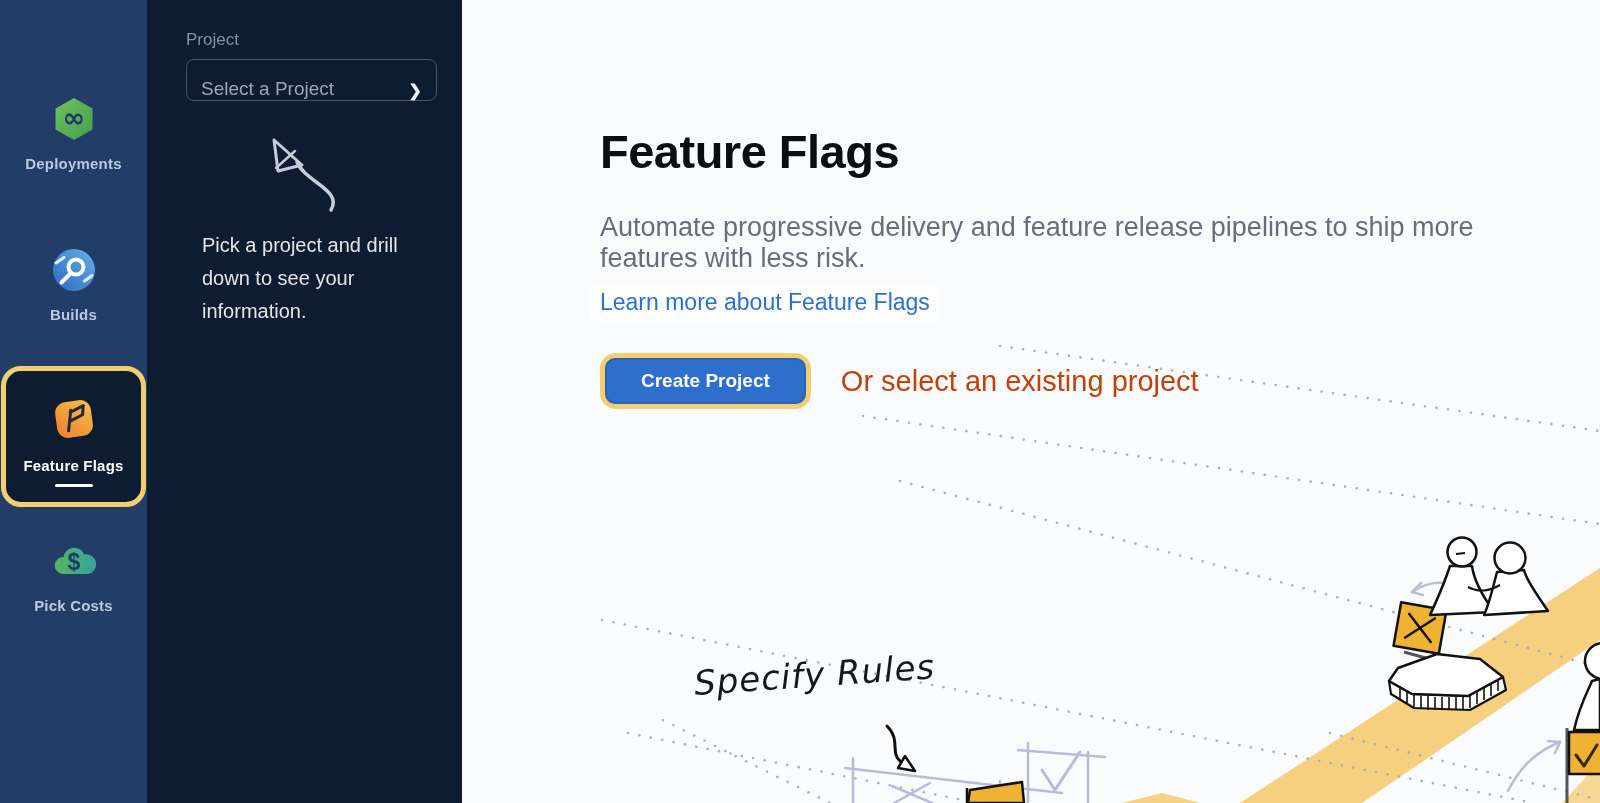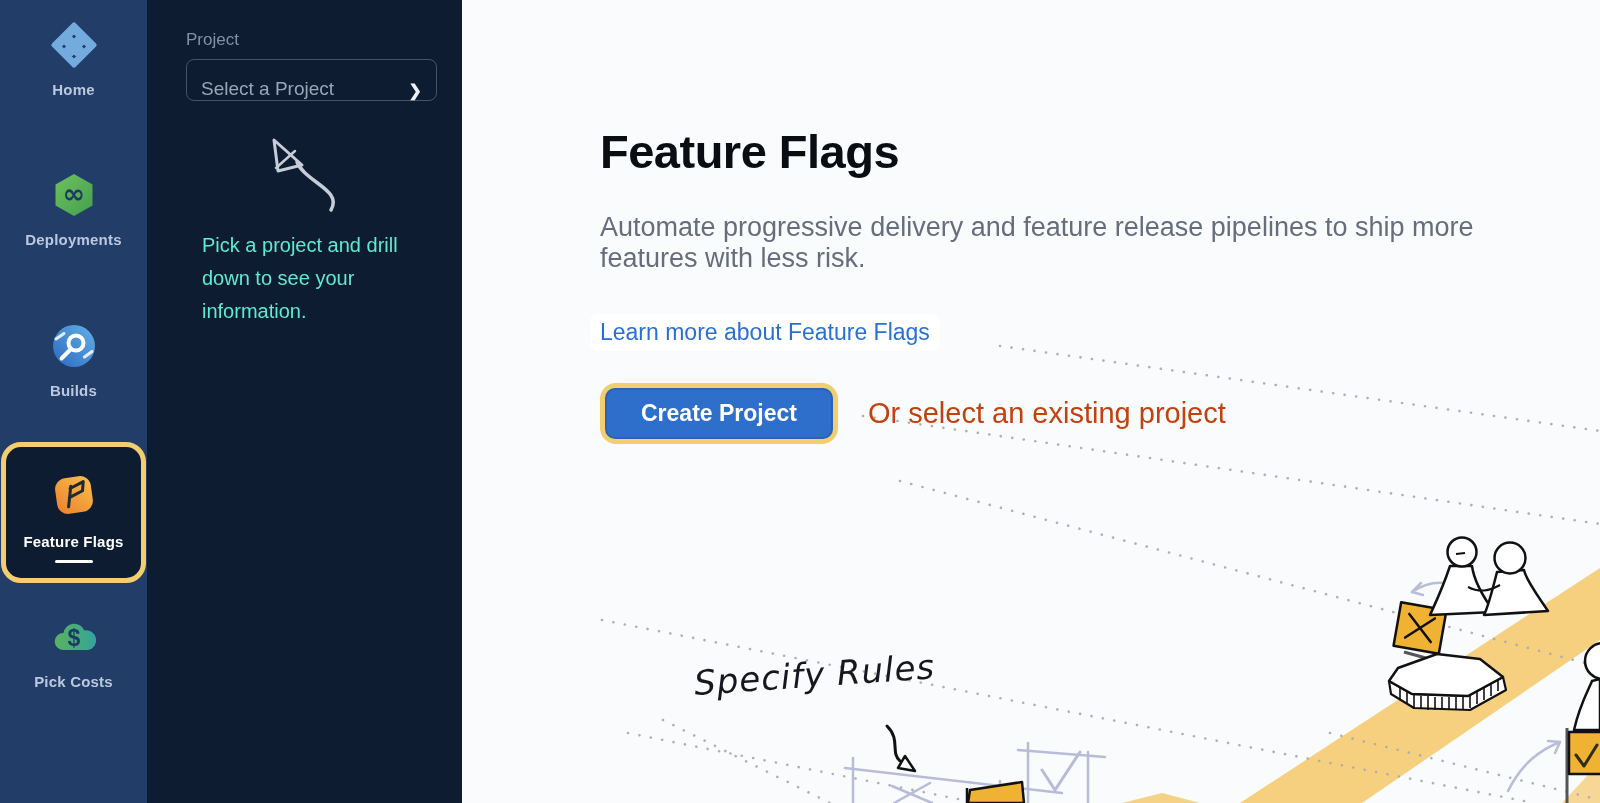--- a/index.html
+++ b/index.html
@@ -22,53 +22,41 @@
   .panel{width:315px;flex:none;background:#0d1c30;box-sizing:border-box;
          padding:30px 16px 0 39px;position:relative}
   .panel-label{font-size:17px;color:#8391a7}
   .select-btn{margin-top:9px;width:251px;height:42px;border:1px solid #44536a;border-radius:8px;
               display:flex;align-items:flex-end;padding:0 14px;box-sizing:border-box;cursor:pointer;
               background:transparent}
   .select-text{font-size:19px;color:#9aa5ba;flex:1;text-align:left}
   .select-chevron{color:#eef1f6;font-size:16px;font-weight:bold}
   .panel-arrow{position:absolute;left:98px;top:118px}
   .panel-hint{margin:128px 0 0 16px;width:218px;font-size:20px;line-height:33px;
-              color:#5eead4;font-weight:500}
+              color:#e5e5e5;font-weight:500}
 
   
   .main{flex:1;position:relative;background:#fafbfd;overflow:hidden}
   .bg-illus{position:absolute;inset:0;z-index:0}
   .content{position:relative;z-index:1;padding:126px 0 0 138px}
   h1.title{margin:0;font-size:47px;line-height:52px;font-weight:700;color:#0a0d12;letter-spacing:-.5px}
   .desc{margin:34px 0 0;font-size:27px;line-height:31px;color:#676d7d;max-width:935px}
-  .learn-link{display:inline-block;margin:40px 0 0 -10px;background:#fff;border-radius:8px;
+  .learn-link{display:inline-block;margin:10px 0 0 -10px;background:#fff;border-radius:8px;
               padding:5px 10px;font-size:23px;color:#2970d6;text-decoration:none;cursor:pointer}
   .btn-row{margin-top:32px;display:flex;align-items:center}
   .btn-ring{border:5px solid #f2cd72;border-radius:16px;display:inline-block;background:#f2cd72}
   .create-btn{display:block;background:#2e6fcc;border:2px solid #2a62b4;border-radius:10px;color:#fff;
-              font-weight:700;font-size:23px;padding:10px 34px;font-family:inherit;cursor:pointer}
+              font-weight:700;font-size:19px;padding:10px 34px;font-family:inherit;cursor:pointer}
   .or-text{font-size:29px;color:#c2410c;margin-left:30px}
 </style>
 </head>
 <body>
 
 <nav class="sidebar">
 
-  <div class="nav-item">
-    <span>
-      <svg width="46" height="46" viewBox="0 0 46 46">
-        <path fill="#74abdf" fill-rule="evenodd" stroke="#74abdf" stroke-width="5" stroke-linejoin="round" d="M23 3 L43 23 L23 43 L3 23 Z
-             M23 9 L28.5 14.5 L23 20 L17.5 14.5 Z
-             M13 19 L18.5 24.5 L13 30 L7.5 24.5 Z
-             M33 19 L38.5 24.5 L33 30 L27.5 24.5 Z
-             M23 29 L28.5 34.5 L23 40 L17.5 34.5 Z"></path>
-      </svg>
-    </span>
-    <span class="nav-label">Home</span>
-  </div>
 
   <div class="nav-item mt-deploy">
     <span>
       <svg width="46" height="46" viewBox="0 0 46 46">
         <defs>
             <linearGradient id="gGreen" x1="0" y1="0" x2="1" y2="1">
           <stop offset="0" stop-color="#6fc05c"></stop>
               <stop offset="1" stop-color="#43a04f"></stop>
             </linearGradient>
           </defs>

